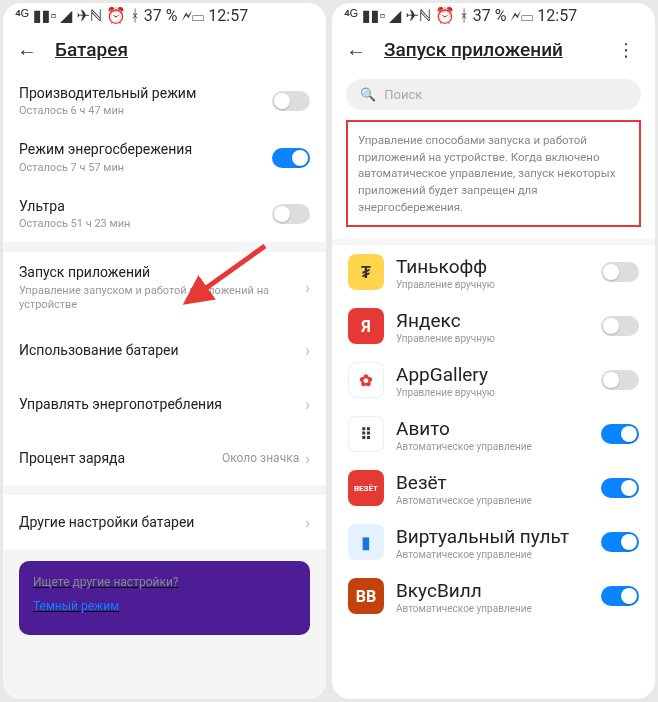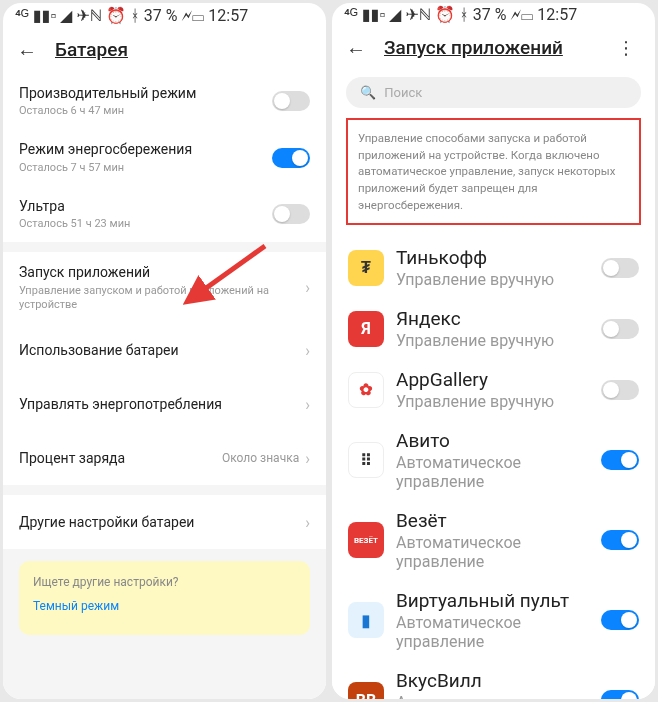--- a/index.html
+++ b/index.html
@@ -17,30 +17,30 @@
 .row-text { flex: 1; }
 .row-title { font-size: 14px; color: #222; line-height: 1.3; }
 .row-sub { font-size: 11px; color: #999; margin-top: 2px; line-height: 1.3; }
 .chevron { color: #bbb; font-size: 16px; margin-left: 6px; }
 .right-text { font-size: 12px; color: #999; text-align: right; line-height: 1.2; }
 .toggle { width: 38px; height: 20px; border-radius: 10px; background: #ddd; position: relative; flex-shrink: 0; }
 .toggle::after { content: ''; position: absolute; width: 16px; height: 16px; border-radius: 50%; background: #fff; top: 2px; left: 2px; box-shadow: 0 1px 2px rgba(0,0,0,0.2); }
 .toggle.on { background: #0a84ff; }
 .toggle.on::after { left: 20px; }
 .gap { height: 10px; background: #f5f5f5; }
-.info-box { background: #fef9c3; margin: 12px 16px; border-radius: 10px; padding: 14px; }
+.info-box { background: #4c1d95; margin: 12px 16px; border-radius: 10px; padding: 14px; text-decoration: underline; }
 .info-q { font-size: 12px; color: #888; margin-bottom: 10px; }
 .info-link { font-size: 12px; color: #0a84ff; margin-bottom: 8px; }
 .search-box { margin: 6px 14px 10px; background: #f0f0f0; border-radius: 20px; padding: 8px 14px; display: flex; align-items: center; gap: 8px; color: #aaa; font-size: 13px; }
 .desc-box { margin: 0 14px 12px; border: 2.5px solid #e53935; padding: 10px 10px; font-size: 11.5px; color: #888; line-height: 1.45; }
 .app-row { display: flex; align-items: center; padding: 9px 16px; background: #fff; }
 .app-icon { width: 36px; height: 36px; border-radius: 8px; margin-right: 12px; flex-shrink: 0; display: flex; align-items: center; justify-content: center; font-size: 16px; font-weight: bold; color: #fff; }
 .app-text { flex: 1; }
 .app-name { font-size: 19px; color: #222; }
-.app-sub { font-size: 16px; color: #999; margin-top: 1px; }
+.app-sub { font-size: 10px; color: #999; margin-top: 1px; }
 .arrow-overlay { position: absolute; width: 90px; height: 70px; pointer-events: none; }
 .arrow-overlay svg { width: 100%; height: 100%; }
 </style>
 </head>
 <body>
 
 <div class="screen">
   <div class="status-bar">
     <div class="status-left">
       <span>⁴ᴳ ▮▮▫</span>

